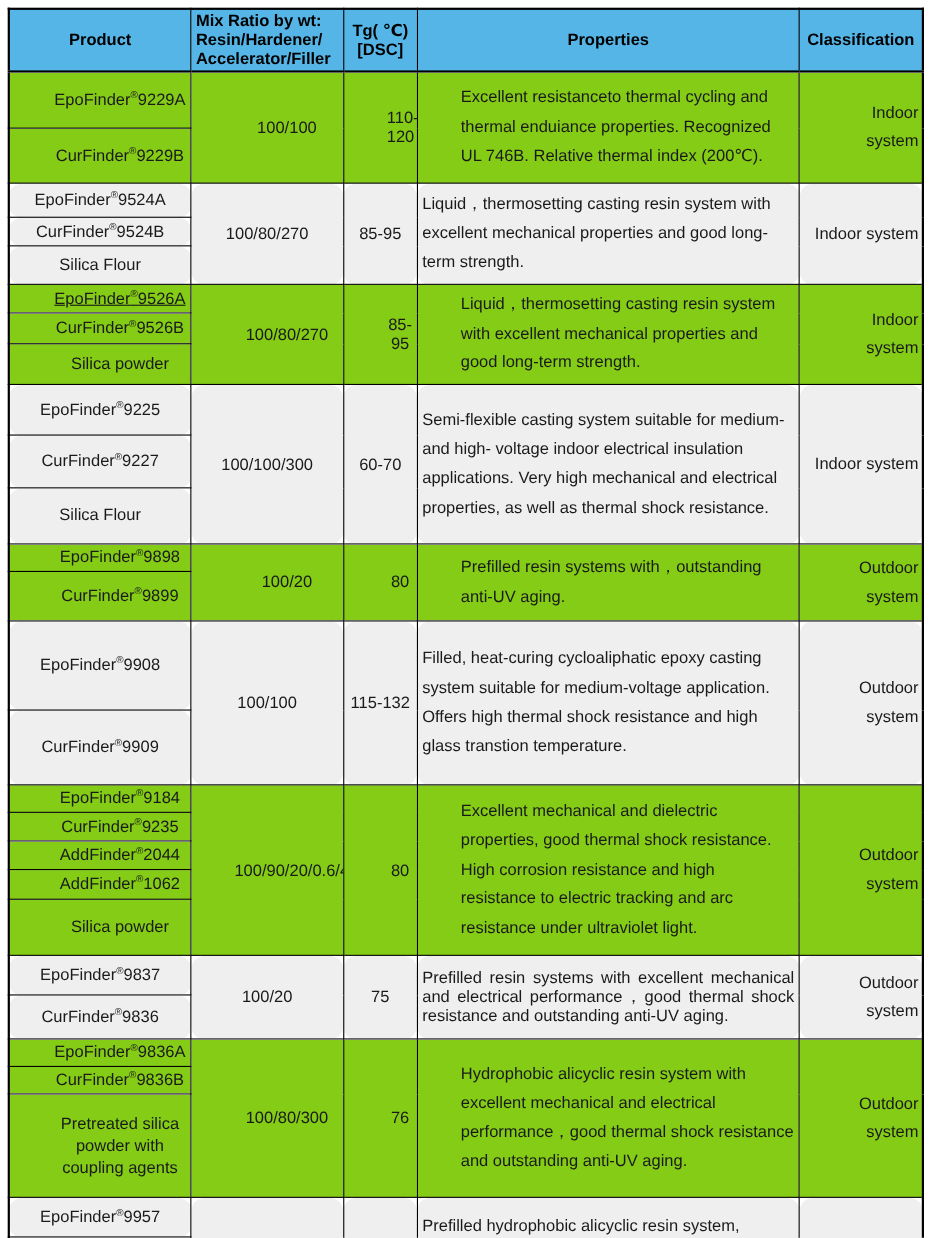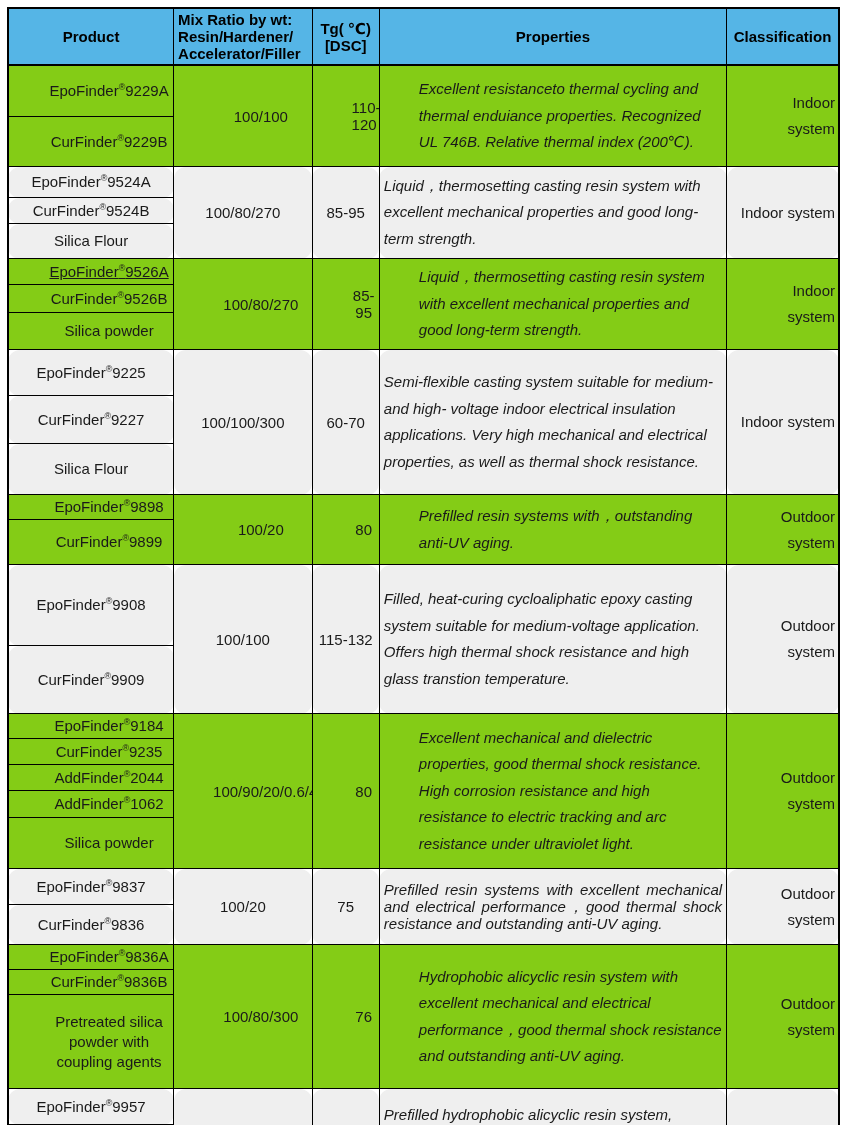--- a/index.html
+++ b/index.html
@@ -56,21 +56,20 @@
     font-size:9px;
     line-height:0;
   }
   td.mix-cell, td.tg-cell{
     text-align:center;
   }
   td.props-cell{
     text-align:left;
     line-height:26.5px;
     padding:1px 4px;
-    font-style:italic;
   }
   td.props-cell.props-justify-tight{
     text-align:justify;
     line-height:17px;
   }
   td.props-cell.props-medium{
     line-height:22px;
   }
   td.class-cell{
     text-align:right;

